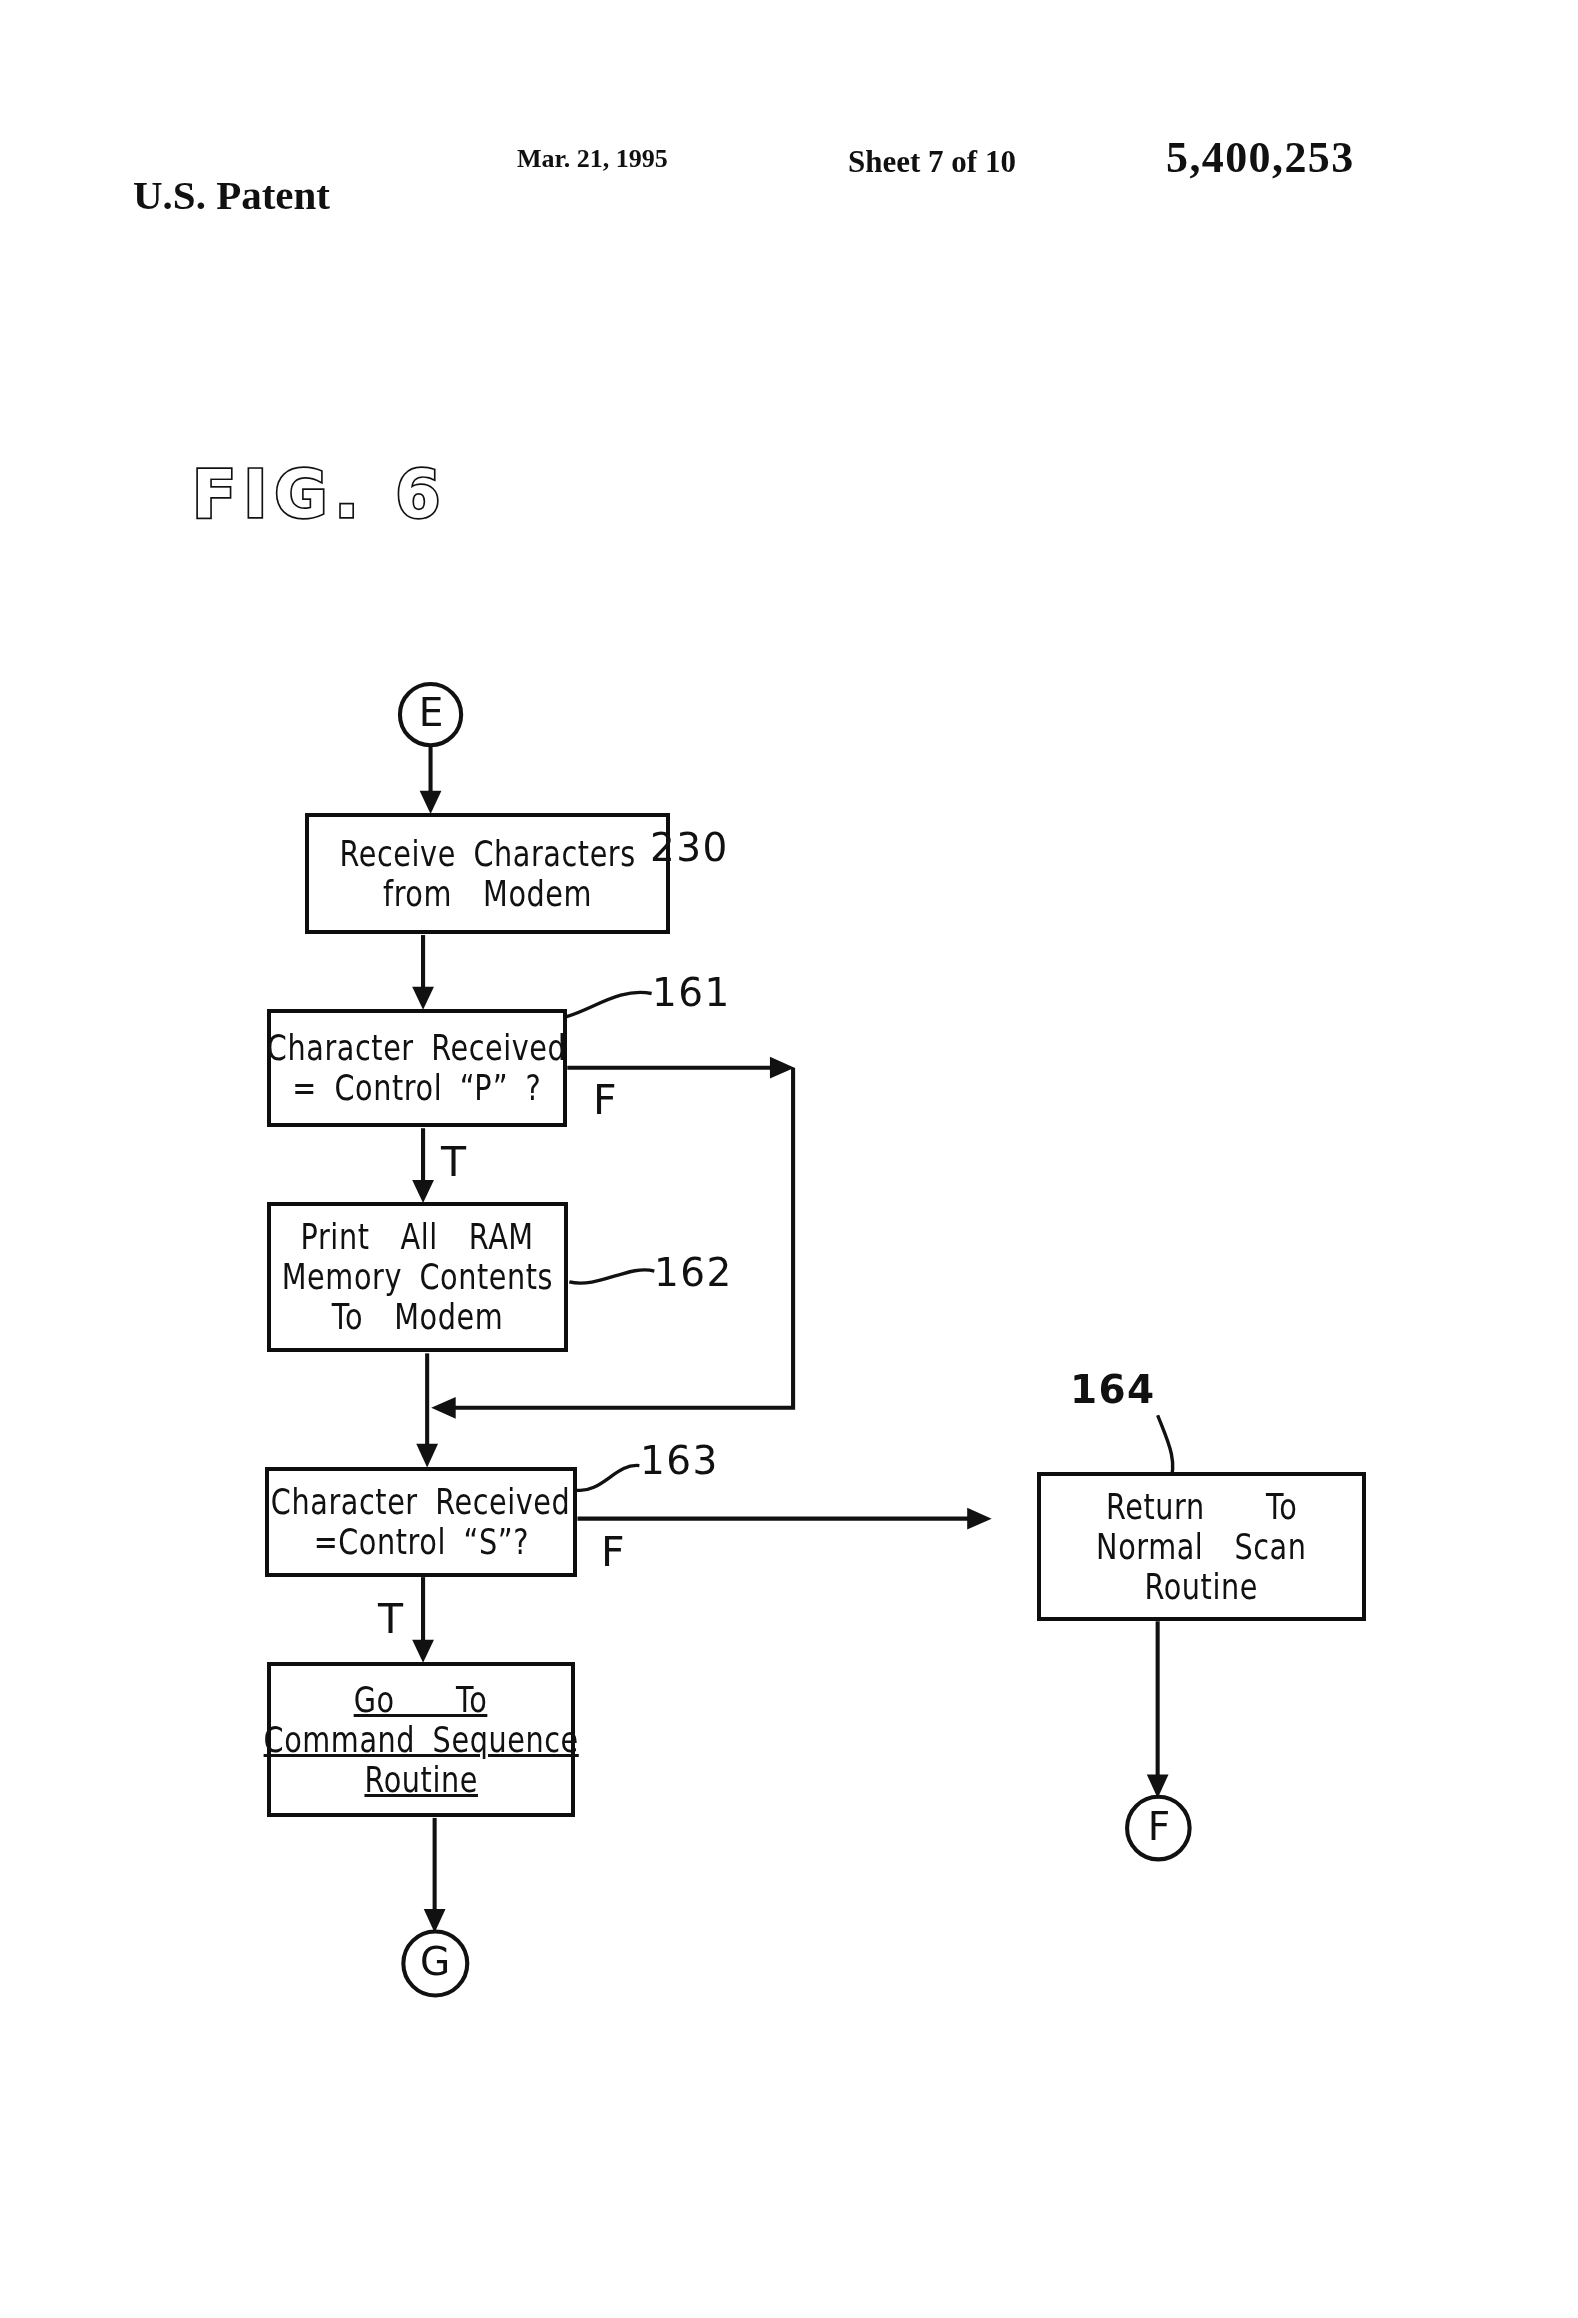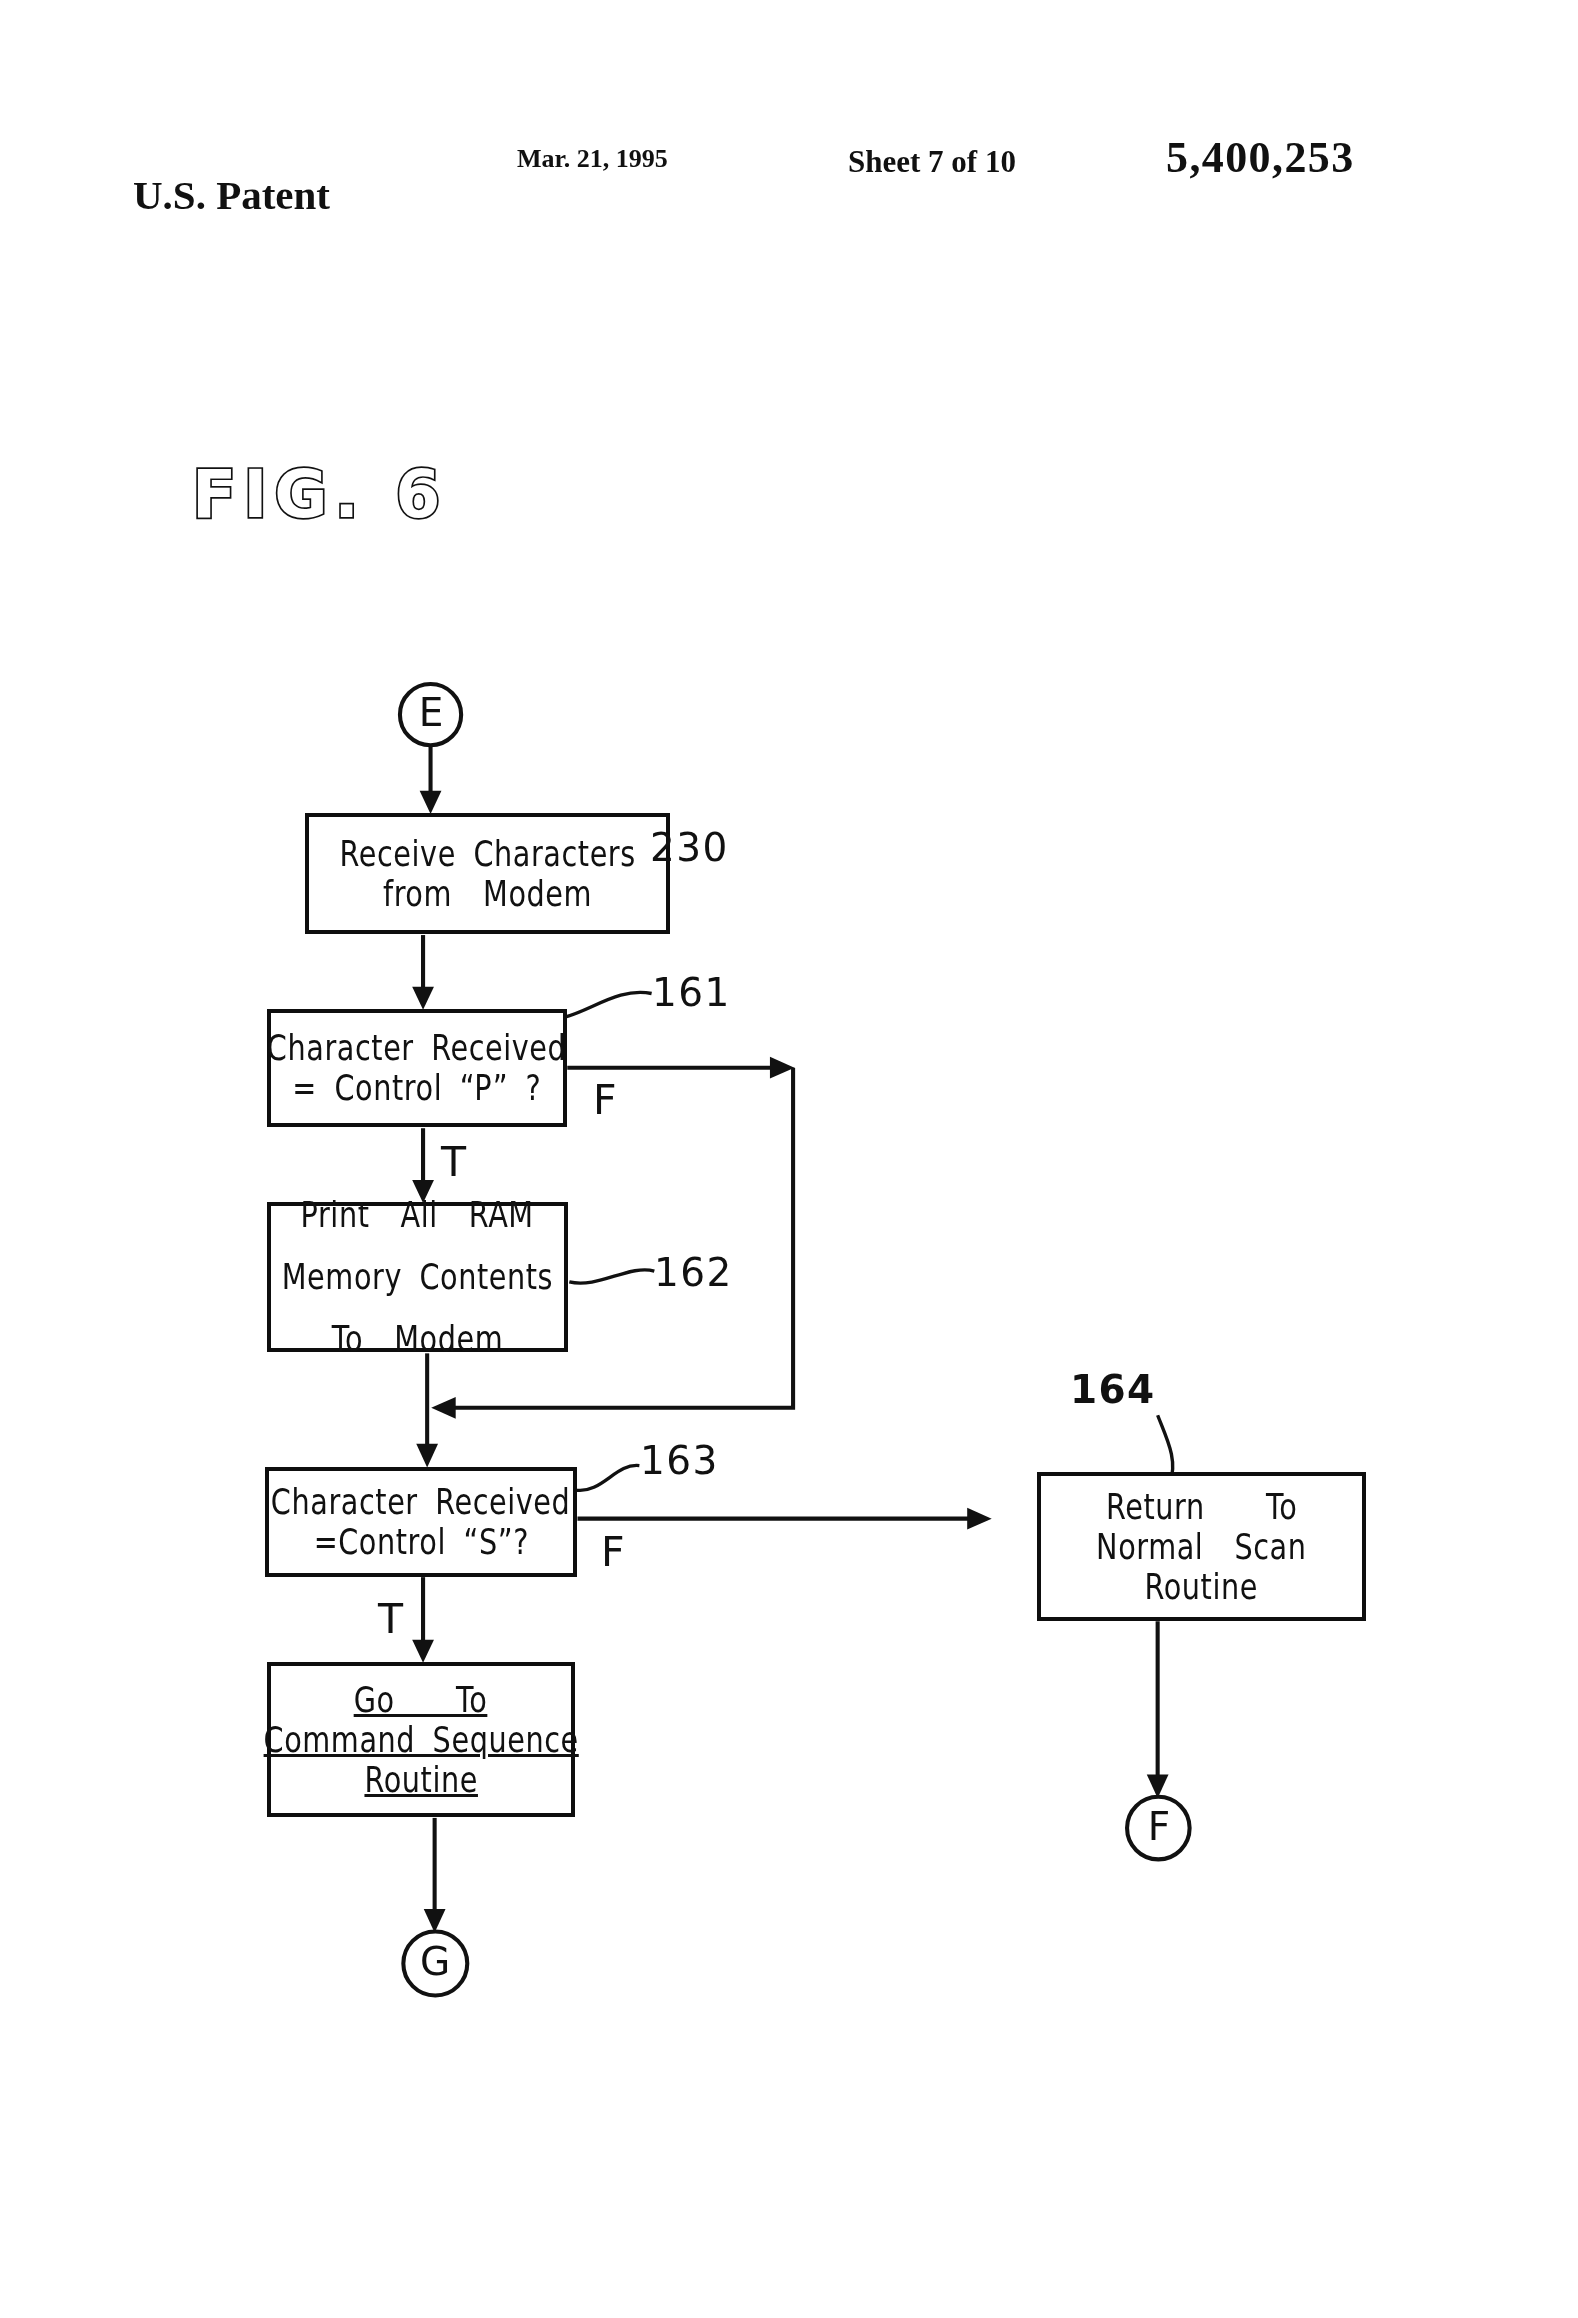--- a/index.html
+++ b/index.html
@@ -125,21 +125,21 @@
   <div class="fbox" style="left:265px;top:813px;width:365px;height:121px;margin-left:40px;">
     <div class="box-line">Receive Characters</div>
     <div class="box-line gap-lg">from Modem</div>
   </div>
 
   <div class="fbox" style="left:267px;top:1009px;width:300px;height:118px;">
     <div class="box-line">Character Received</div>
     <div class="box-line">= Control  “P” ?</div>
   </div>
 
-  <div class="fbox" style="left:267px;top:1202px;width:301px;height:150px;gap:22px;">
+  <div class="fbox" style="left:267px;top:1202px;width:301px;height:150px;">
     <div class="box-line gap-lg">Print All RAM</div>
     <div class="box-line">Memory Contents</div>
     <div class="box-line gap-lg">To Modem</div>
   </div>
 
   <div class="fbox" style="left:265px;top:1467px;width:312px;height:110px;">
     <div class="box-line">Character Received</div>
     <div class="box-line">=Control  “S”?</div>
   </div>
 

